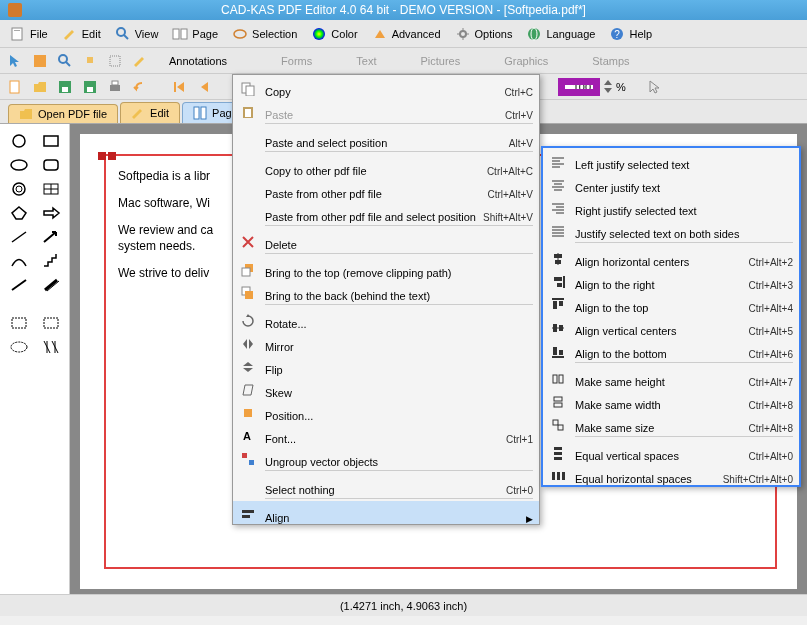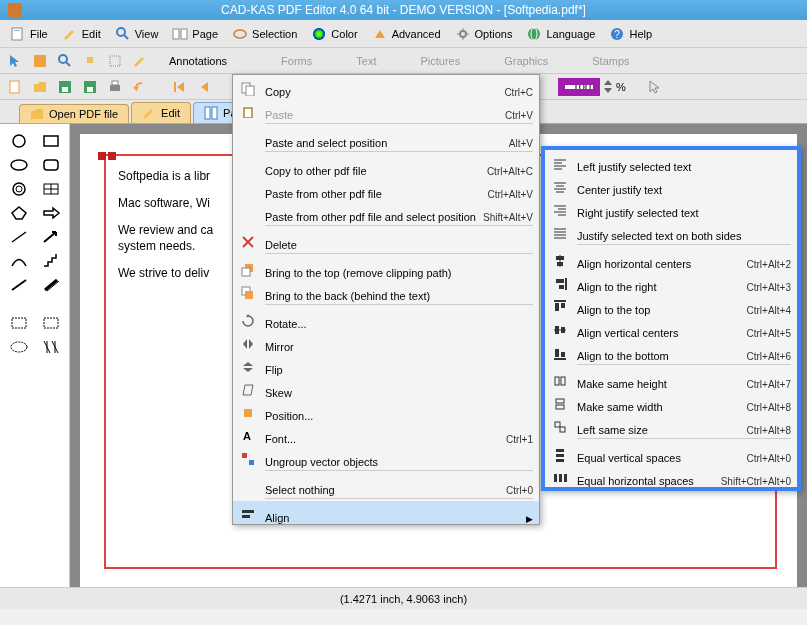--- a/index.html
+++ b/index.html
@@ -5,44 +5,44 @@
 * { margin: 0; padding: 0; box-sizing: border-box; }
 body { font-family: 'Segoe UI', Tahoma, sans-serif; font-size: 11px; background: #f0f0f0; width: 807px; height: 625px; overflow: hidden; position: relative; }
 .titlebar { background: linear-gradient(#5fb3e8, #4a9fd8); color: #fff; height: 20px; display: flex; align-items: center; justify-content: center; font-size: 12px; }
 .titlebar .icon { position: absolute; left: 8px; width: 14px; height: 14px; background: #d17a2d; border-radius: 2px; }
 .menubar { background: #e8e8e8; height: 28px; display: flex; align-items: center; padding: 8px 10px; gap: 14px; border-bottom: 1px solid #ccc; }
 .menu-item { display: flex; align-items: center; gap: 4px; cursor: pointer; }
 .menu-icon { width: 16px; height: 16px; display: inline-block; }
 .toolbar { background: #e8e8e8; padding: 2px 4px; display: flex; align-items: center; gap: 3px; border-bottom: 1px solid #ccc; height: 26px; }
 .tool-btn { width: 22px; height: 22px; display: flex; align-items: center; justify-content: center; border-radius: 2px; cursor: pointer; }
 .toolbar-label { margin-left: 4px; margin-right: 4px; }
-.tabbar { background: #e8e8e8; height: 24px; display: flex; align-items: flex-end; padding: 0 19px; gap: 2px; border-bottom: 1px solid #aaa; }
+.tabbar { background: #e8e8e8; height: 24px; display: flex; align-items: flex-end; padding: 0 8px; gap: 2px; border-bottom: 1px solid #aaa; }
 .tab { background: #f8d898; border: 1px solid #c0a060; border-bottom: none; border-radius: 4px 4px 0 0; padding: 3px 10px; display: flex; align-items: center; gap: 5px; cursor: pointer; }
 .tab.blue { background: #c8e0f8; border-color: #80a8d0; }
 .content { position: relative; display: flex; height: calc(100% - 150px); }
 .side-tools { width: 70px; background: #fff; border-right: 1px solid #ccc; padding: 8px 4px; }
 .strow { display: flex; gap: 6px; margin-bottom: 6px; justify-content: center; }
 .stool { width: 26px; height: 18px; display: flex; align-items: center; justify-content: center; cursor: pointer; }
 .canvas { flex: 1; background: #888; padding: 10px; position: relative; }
 .page { background: #fff; width: 100%; height: 100%; padding: 20px 30px; position: relative; }
 .red-border { border: 2px solid #e04040; position: absolute; top: 20px; left: 24px; right: 20px; bottom: 20px; }
 .handles { position: absolute; top: 16px; left: 18px; }
 .handle { width: 8px; height: 8px; background: #c02020; display: inline-block; margin-right: 2px; }
 .doc-text { position: relative; z-index: 1; margin-top: 14px; margin-left: 8px; line-height: 1.4; }
 .doc-text p { margin-bottom: 10px; font-size: 12px; }
 .ctx-menu { position: absolute; top: 74px; left: 232px; width: 308px; background: #f4f4f4; border: 1px solid #999; box-shadow: 2px 2px 6px rgba(0,0,0,0.3); z-index: 100; }
-.sub-menu { position: absolute; top: 146px; left: 541px; width: 260px; background: #f4f4f4; border: 4px solid #3b82f6; box-shadow: 2px 2px 6px rgba(0,0,0,0.3); z-index: 101; }
+.sub-menu { position: absolute; top: 146px; left: 541px; width: 260px; background: #f4f4f4; border: 2px solid #3b82f6; box-shadow: 2px 2px 6px rgba(0,0,0,0.3); z-index: 101; }
 .mitem { height: 23px; display: flex; align-items: flex-end; padding: 5px 6px 0 32px; position: relative; cursor: pointer; }
 .mitem:hover, .mitem.hl { background: #c8e0f8; }
 .mitem.disabled { color: #999; cursor: default; }
 .mitem .micon { position: absolute; left: 6px; width: 18px; height: 18px; display: flex; align-items: center; justify-content: center; }
 .mitem .msc { margin-left: auto; font-size: 10px; color: #333; }
 .mitem .arrow { margin-left: auto; font-size: 9px; }
 .msep { height: 1px; background: #ccc; margin: 2px 6px 2px 32px; }
-.statusbar { position: absolute; bottom: 16px; left: 0; right: 0; height: 22px; background: #e8e8e8; border-top: 1px solid #ccc; display: flex; align-items: center; justify-content: center; font-size: 11px; }
+.statusbar { position: absolute; bottom: 9px; left: 0; right: 0; height: 22px; background: #e8e8e8; border-top: 1px solid #ccc; display: flex; align-items: center; justify-content: center; font-size: 11px; }
 .zoom-box { display: flex; align-items: center; gap: 3px; margin-left: 6px; }
 .zoom-input { width: 42px; height: 18px; border: 7px solid #a21caf; text-align: right; padding-right: 2px; font-size: 11px; }
 svg { display: block; }
 </style>
 </head>
 <body>
 
 <div class="titlebar">
   <span class="icon"></span>
   <span>CAD-KAS PDF Editor 4.0 64 bit - DEMO VERSION - [Softpedia.pdf*]</span>
@@ -683,21 +683,21 @@
       <span>Make same width</span>
       <span class="msc">Ctrl+Alt+8</span>
     </div>
   <div class="mitem">
       <span class="micon">
         <svg width="14" height="14">
           <rect x="2" y="2" width="5" height="5" fill="none" stroke="#333"></rect>
           <rect x="7" y="7" width="5" height="5" fill="none" stroke="#333"></rect>
         </svg>
       </span>
-      <span>Left same size</span>
+      <span>Make same size</span>
       <span class="msc">Ctrl+Alt+8</span>
     </div>
   <div class="msep"></div>
   <div class="mitem">
       <span class="micon">
         <svg width="14" height="14">
           <rect x="3" y="1" width="8" height="3" fill="#333"></rect>
           <rect x="3" y="6" width="8" height="3" fill="#333"></rect>
           <rect x="3" y="11" width="8" height="3" fill="#333"></rect>
         </svg>

